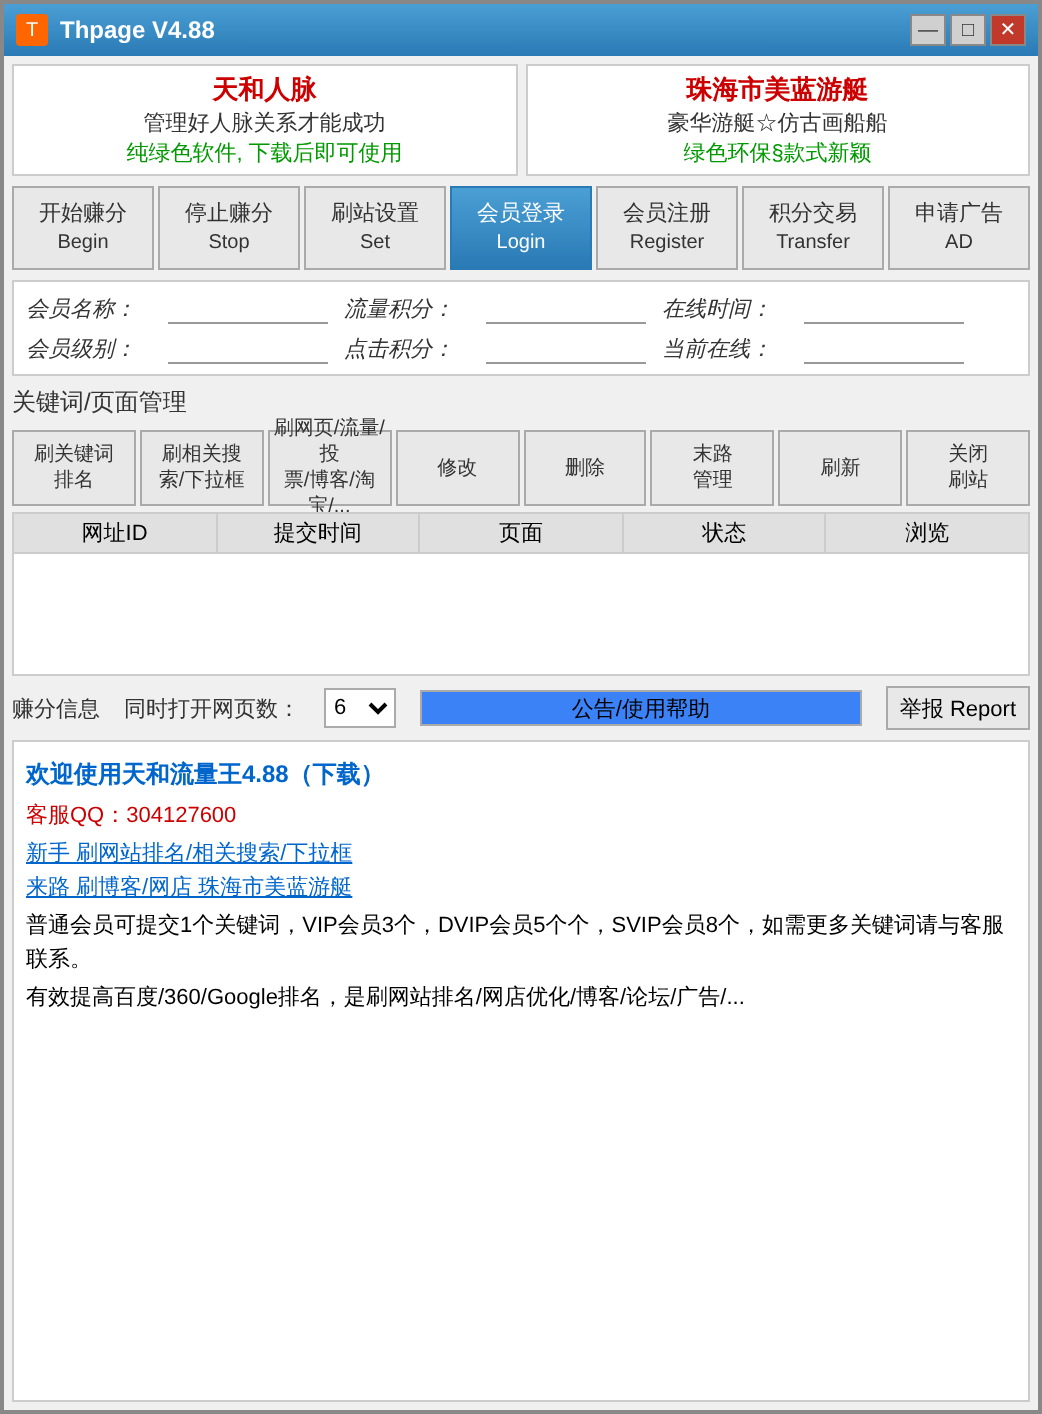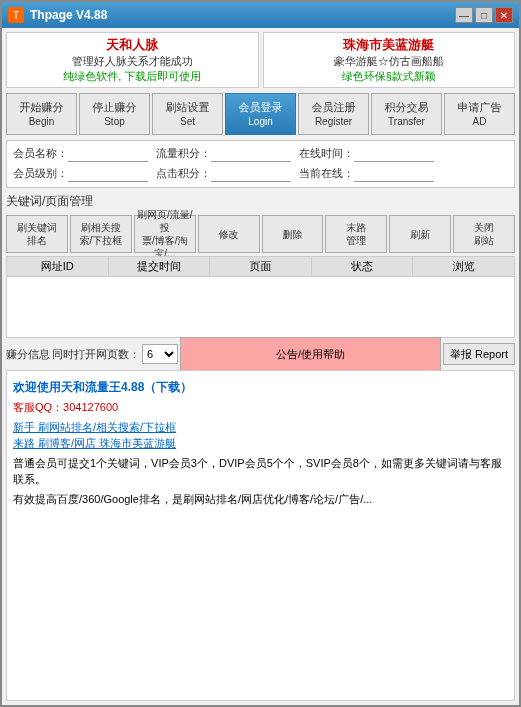--- a/index.html
+++ b/index.html
@@ -149,22 +149,24 @@
       flex-shrink: 0;
     }
     .member-row {
       display: flex;
       gap: 8px;
       align-items: center;
       height: 20px;
     }
     .member-field {
       display: flex;
-      gap: 0;
-      font-size: 11px;
+      align-items: center;
+      gap: 16px;
+      font-size: 11px;
+      font-style: italic;
     }
     .member-label { color: #333; }
     .member-value {
       border-bottom: 1px solid #999;
       min-width: 80px;
       height: 16px;
       font-size: 11px;
     }
 
     
@@ -220,44 +222,44 @@
     .table-col-id { flex: 1.2; }
     .table-col-time { flex: 2; }
     .table-col-page { flex: 2; }
     .table-col-status { flex: 1; }
     .table-col-browse { flex: 1; }
 
     
     .bottom-bar {
       display: flex;
       align-items: center;
-      gap: 2px;
+      gap: 12px;
       height: 26px;
       flex-shrink: 0;
     }
     .earn-label {
       font-size: 11px;
       color: #333;
     }
     .concurrent-label {
       font-size: 11px;
       color: #333;
     }
     .concurrent-select {
       border: 1px solid #aaa;
       background: white;
       font-size: 11px;
       height: 20px;
       width: 36px;
     }
     .help-btn {
       flex: 1;
-      height: 34px;
+      height: 18px;
       border: 1px solid #aaa;
-      background: #fca5a5;
+      background: #3b82f6;
       cursor: pointer;
       font-size: 11px;
       text-align: center;
     }
     .report-btn {
       height: 22px;
       border: 1px solid #aaa;
       background: #e8e8e8;
       cursor: pointer;
       font-size: 11px;

